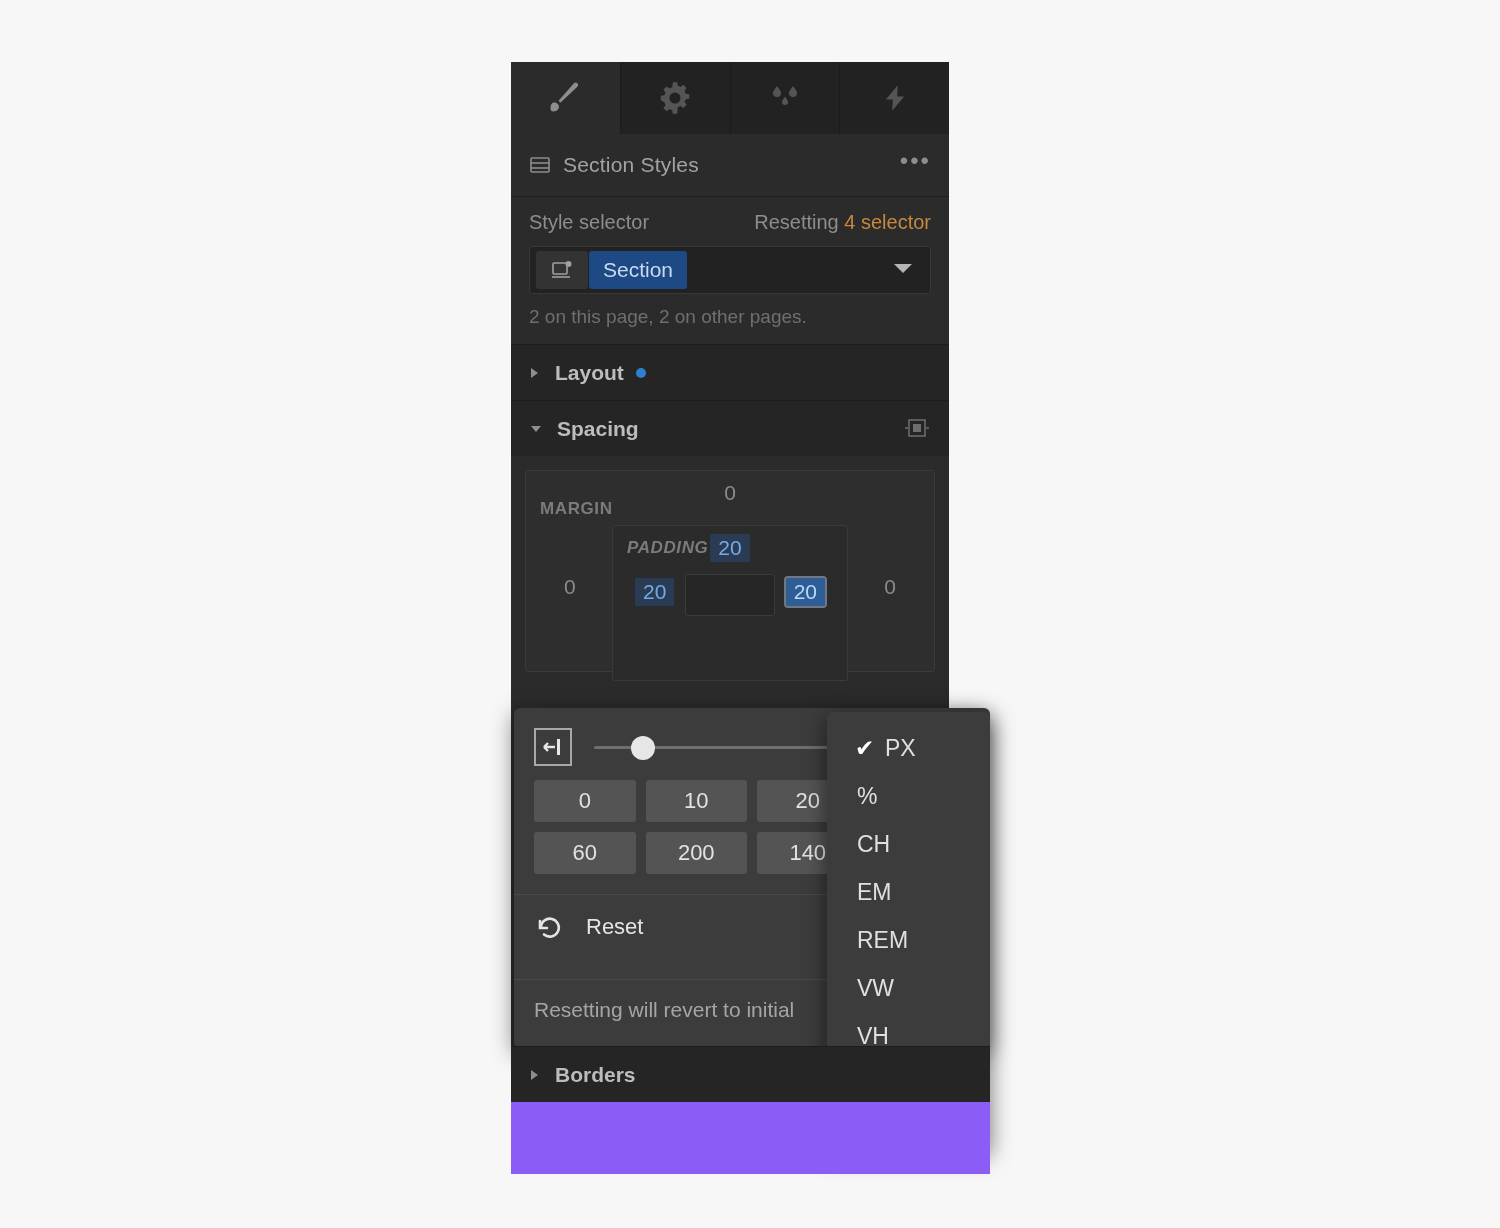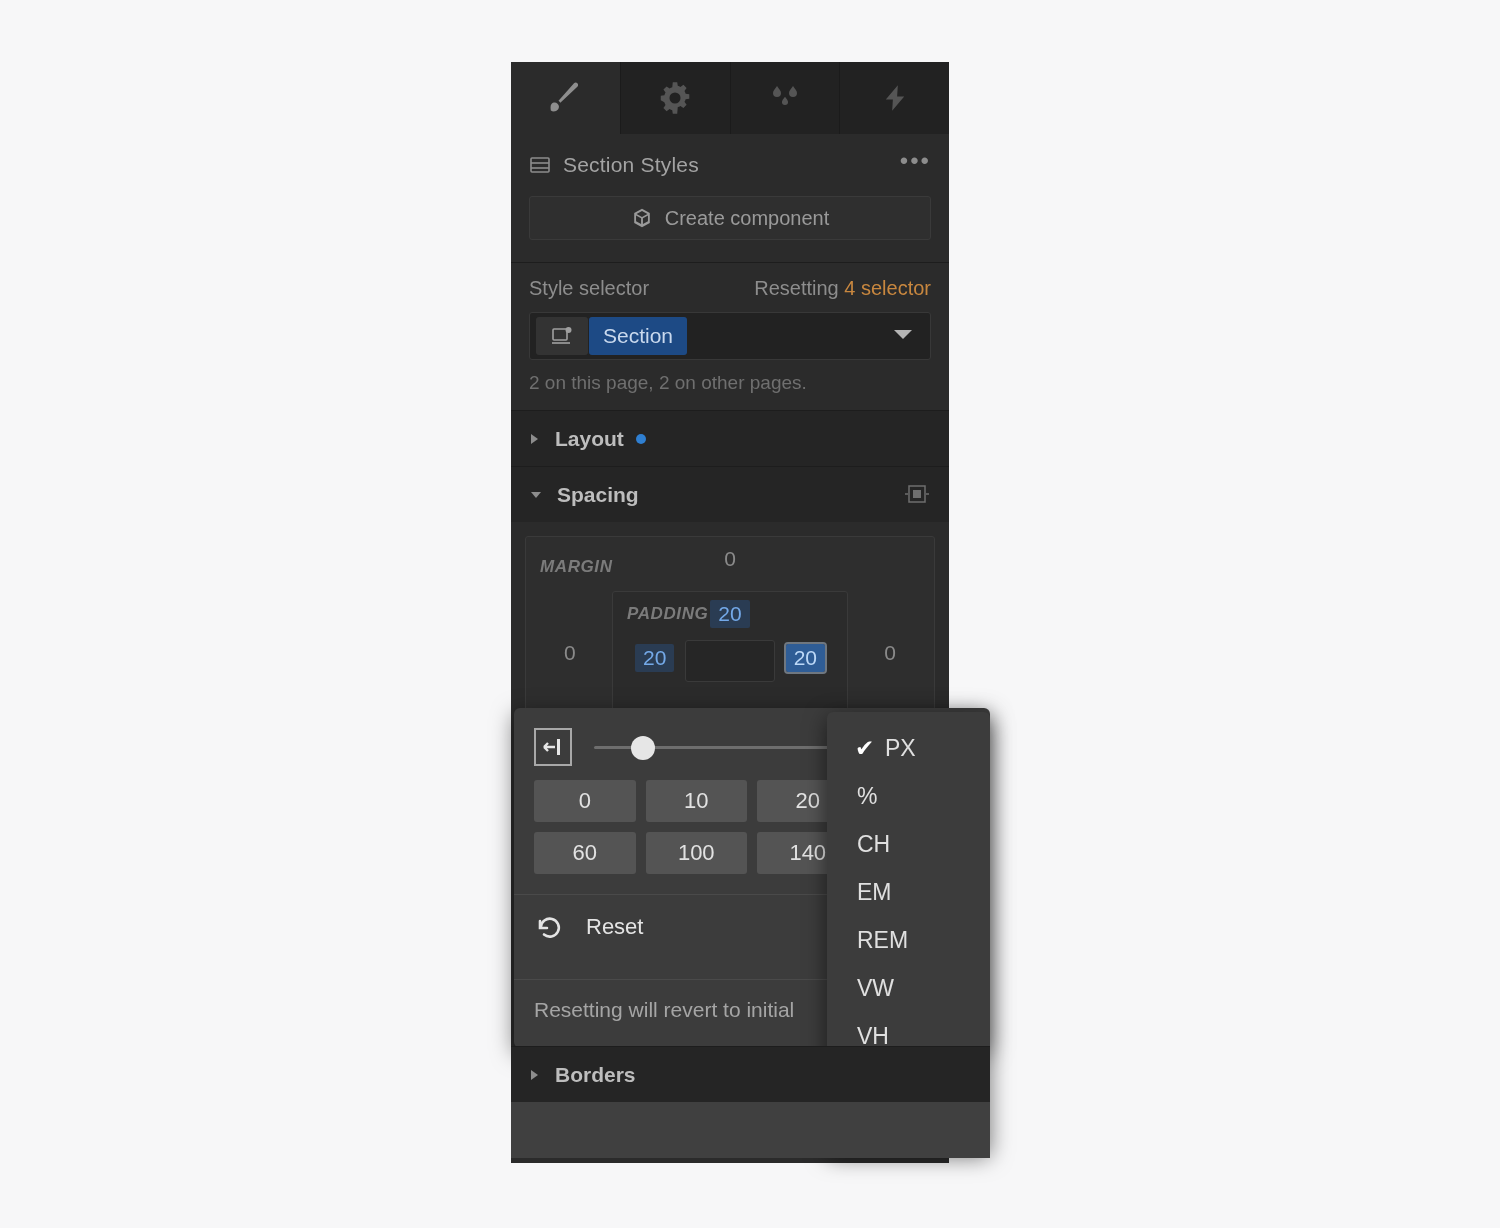--- a/index.html
+++ b/index.html
@@ -167,24 +167,23 @@
   }
   .margin-box {
     position: relative;
     border: 1px solid #3a3a3a;
     border-radius: 3px;
     height: 200px;
     background: #2e2e2e;
   }
   .mlabel {
     position: absolute;
-    left: 14px; top: 20px;
+    left: 14px; top: 28px;
     color: #7b7b7b;
     font-size: 17px;
-    font-style: italic;
     font-weight: bold;
     letter-spacing: .6px;
   }
   .m-top {
     position: absolute; left: 0; right: 0; top: 10px;
     text-align: center; color: #8a8a8a; font-size: 21px;
   }
   .m-left {
     position: absolute; left: 38px; top: 104px;
     color: #8a8a8a; font-size: 21px;
@@ -390,30 +389,20 @@
         <svg width="22" height="22" viewBox="0 0 22 22" fill="none" stroke="#8d8d8d" stroke-width="1.6">
           <rect x="2" y="4" width="18" height="14" rx="1"></rect>
           <line x1="2" y1="9" x2="20" y2="9"></line>
           <line x1="2" y1="14" x2="20" y2="14"></line>
         </svg>
       </span>
       <span class="sec-head-title">Section Styles</span>
       <span class="dots">•••</span>
     </div>
 
-    <div class="cc-wrap">
-      <div class="create-component">
-        <span class="cc-ico">
-          <svg width="22" height="22" viewBox="0 0 24 24" fill="#9a9a9a">
-            <path d="M12 2 3.5 6.6v10.8L12 22l8.5-4.6V6.6L12 2zm0 2.3 6 3.3-6 3.2-6-3.2 6-3.3zM5.5 9.3l5.5 3v6.3l-5.5-3V9.3zm7.5 9.3v-6.3l5.5-3v6.3l-5.5 3z"></path>
-          </svg>
-        </span>
-        <span>Create component</span>
-      </div>
-    </div>
 
     <div class="divider"></div>
 
     <div class="selector-block">
       <div class="selector-row">
         <span class="selector-label">Style selector</span>
         <span class="inheriting">
           <span>Resetting</span>
           <span class="count">4 selector</span>
         </span>
@@ -500,21 +489,21 @@
         <span class="slider-thumb" style="left: 13%;"></span>
       </span>
     </div>
 
     <div class="presets">
       <div class="preset">0</div>
       <div class="preset">10</div>
       <div class="preset">20</div>
       <div class="preset"></div>
       <div class="preset">60</div>
-      <div class="preset">100</div>
+      <div class="preset">200</div>
       <div class="preset">140</div>
       <div class="preset"></div>
     </div>
 
     <div class="popup-sep"></div>
 
     <div class="reset-row">
       <span class="r-ico">
         <svg width="30" height="28" viewBox="0 0 30 28" fill="none" stroke="#e4e4e4" stroke-width="2.6" stroke-linecap="round">
           <path d="M6 8v7h7"></path>
@@ -553,21 +542,21 @@
       <span>VH</span>
     </div>
     <div class="unit-item">
       <span>DVW</span>
     </div>
     <div class="unit-item">
       <span>DVH</span>
     </div>
   </div>
 
-  <div style="position:absolute;left:511px;top:1046px;width:479px;height:112px;background:#404040;overflow:hidden;">
+  <div style="position:absolute;left:511px;top:1046px;width:479px;height:128px;background:#8b5cf6;overflow:hidden;">
     <div class="acc">
       <span class="tri">
         <svg width="12" height="14" viewBox="0 0 12 14">
             <path d="M2 2l7 5-7 5z" fill="#8d8d8d"></path>
           </svg>
       </span>
       <span class="acc-label">Borders</span>
     </div>
   </div>
 

